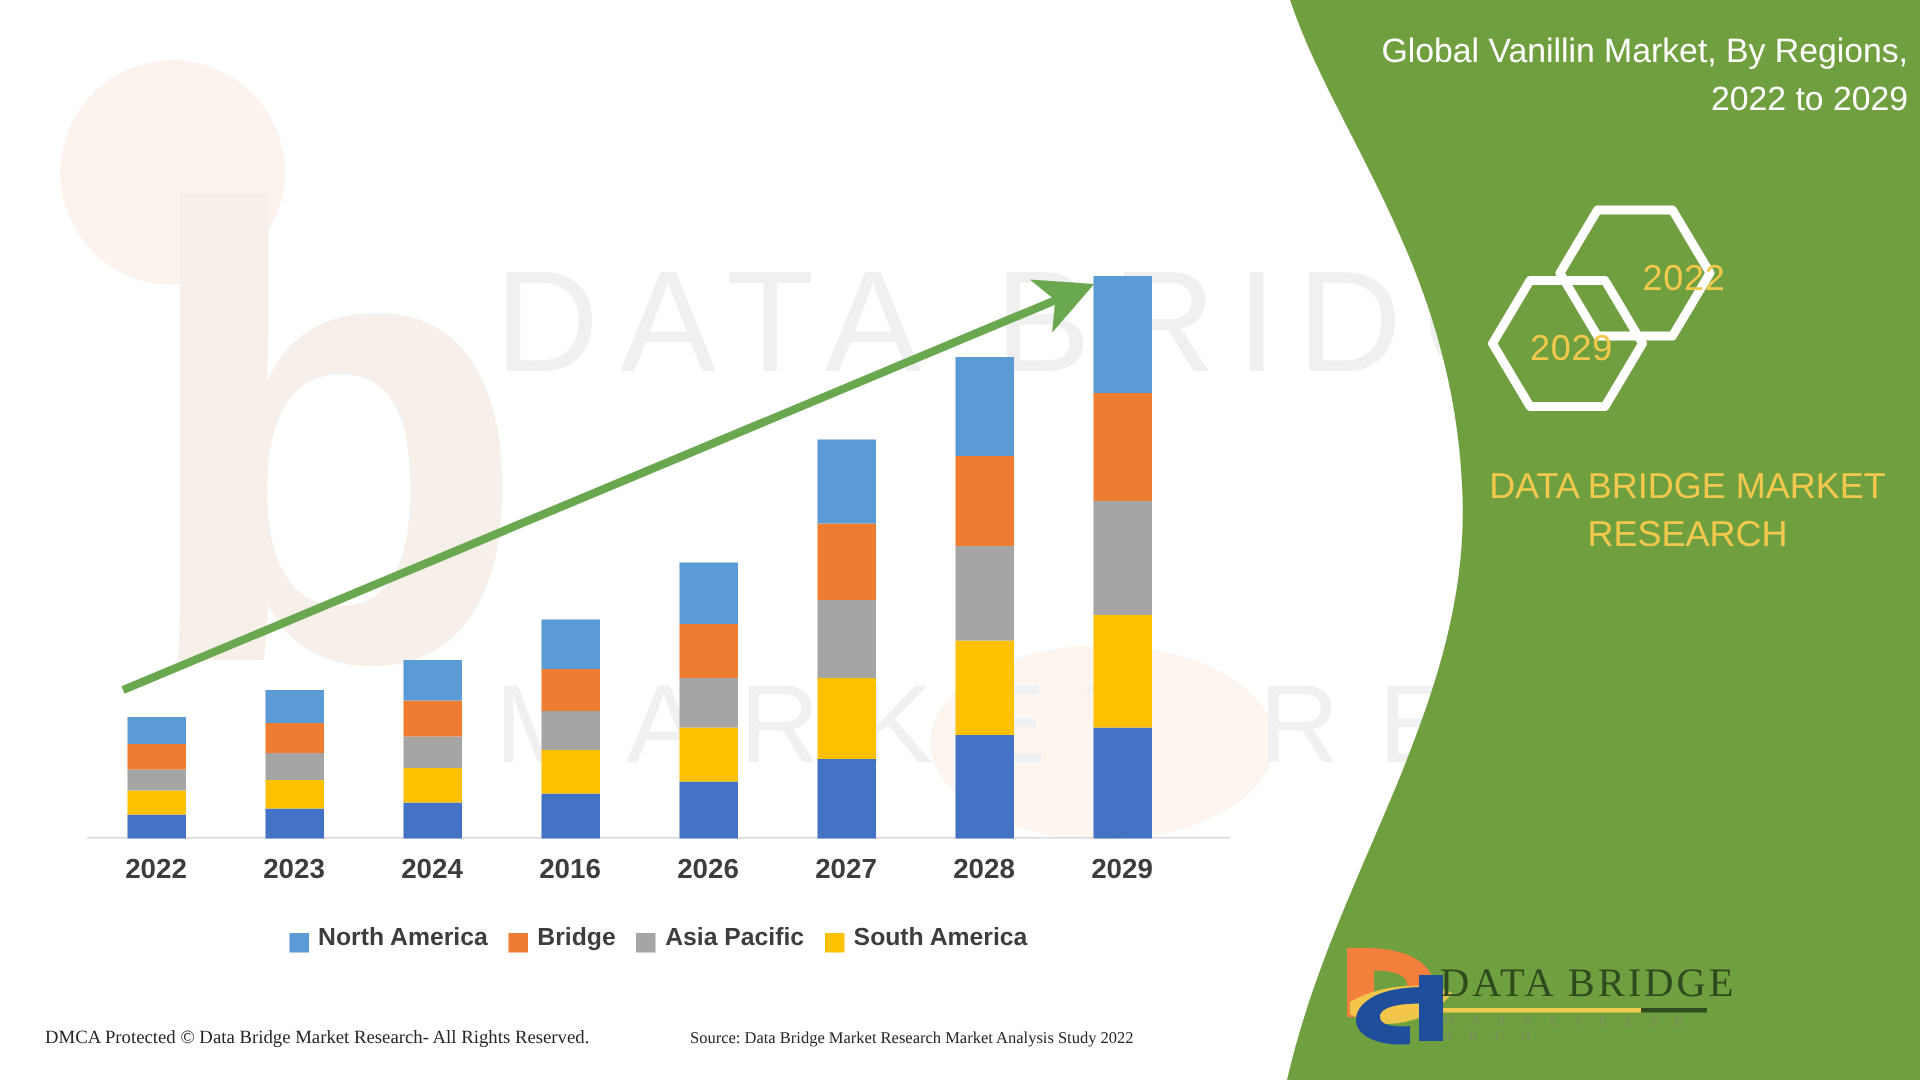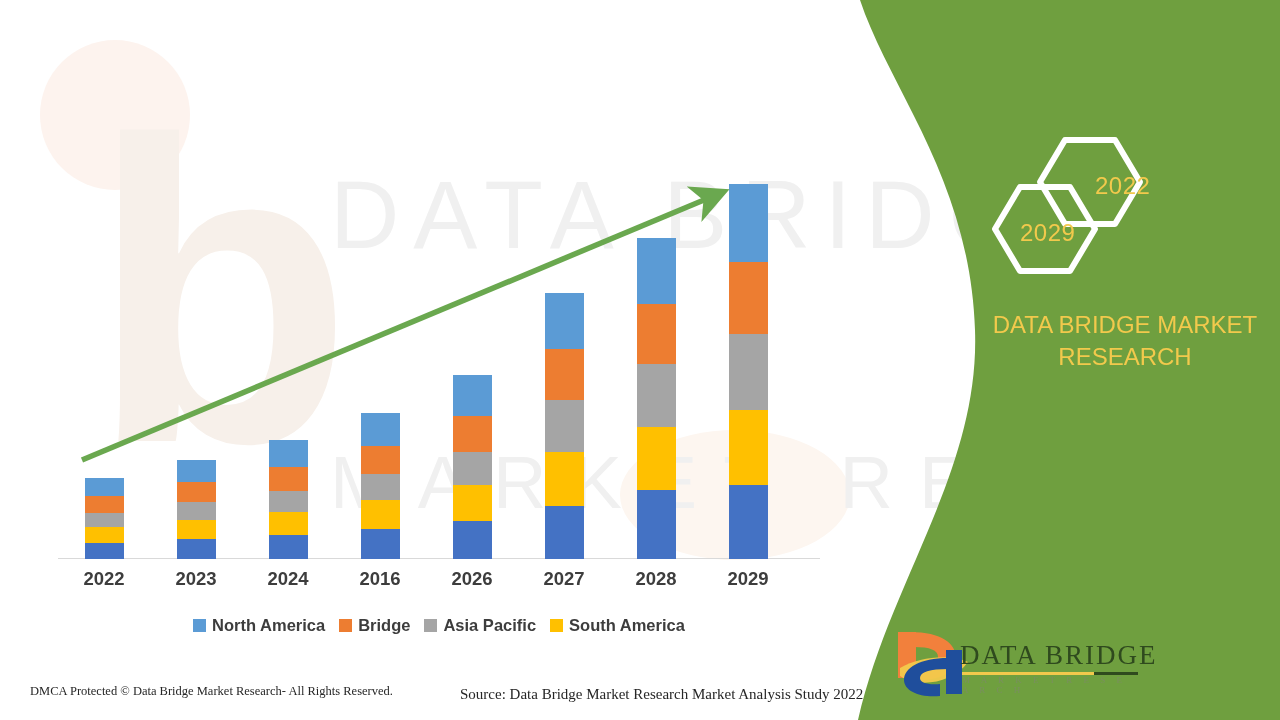--- a/index.html
+++ b/index.html
@@ -62,33 +62,33 @@
     font-size:18.5px;font-weight:700;color:#3d3d3d;
   }
 
   .arrow-svg{position:absolute;left:0;top:0;width:880px;height:720px;}
 
   
   .legend{
     position:absolute;left:58px;top:616px;width:762px;
     display:flex;justify-content:center;align-items:center;gap:14px;
   }
-  .legend-item{display:flex;align-items:center;gap:6px;}
+  .legend-item{display:flex;align-items:flex-end;gap:6px;}
   .legend-swatch{width:13px;height:13px;display:inline-block;}
   .legend-label{font-size:16.5px;font-weight:700;color:#3d3d3d;white-space:nowrap;}
 
   
   .footer-left{
     position:absolute;left:30px;top:684px;
     font-size:12.5px;color:#262626;
     font-family:"Liberation Serif", serif;
   }
   .footer-right{
     position:absolute;left:460px;top:686px;
-    font-size:15px;color:#262626;
+    font-size:11px;color:#262626;
     font-family:"Liberation Serif", serif;
   }
 
   
   .panel-svg{position:absolute;left:820px;top:0;width:460px;height:720px;}
   .panel-title{
     position:absolute;left:880px;top:18px;width:392px;
     text-align:right;color:#ffffff;font-size:22.5px;line-height:1.42;
   }
   .hexwrap{position:absolute;left:975px;top:135px;width:210px;height:145px;}
@@ -235,20 +235,21 @@
   <div class="footer-left">DMCA Protected © Data Bridge Market Research- All Rights Reserved.</div>
   <div class="footer-right">Source: Data Bridge Market Research Market Analysis Study 2022</div>
 
   <svg class="panel-svg" viewBox="0 0 460 720" preserveAspectRatio="none">
     <path d="M 40 0
              C 70 90, 150 180, 155 330
              C 160 470, 70 580, 38 720
              L 460 720 L 460 0 Z" fill="#6f9f3f"></path>
   </svg>
 
+  <div class="panel-title">Global Vanillin Market, By Regions, 2022 to 2029</div>
 
   <svg class="hexwrap" viewBox="0 0 210 145">
     <polygon points="90,5 140,5 165,47 140,89 90,89 65,47" fill="none" stroke="#ffffff" stroke-width="6" stroke-linejoin="round"></polygon>
     <polygon points="45,52 95,52 120,94 95,136 45,136 20,94" fill="none" stroke="#ffffff" stroke-width="6" stroke-linejoin="round"></polygon>
   </svg>
   <div class="hex-year hex-2022">2022</div>
   <div class="hex-year hex-2029">2029</div>
 
   <div class="panel-brand">DATA BRIDGE MARKET RESEARCH</div>
 

